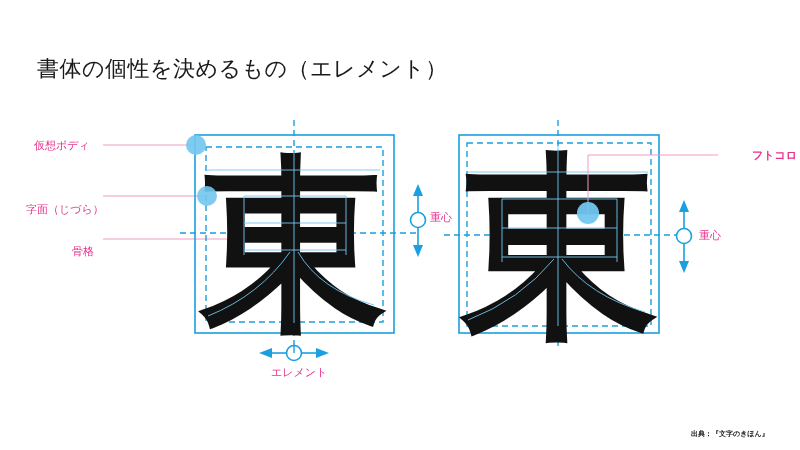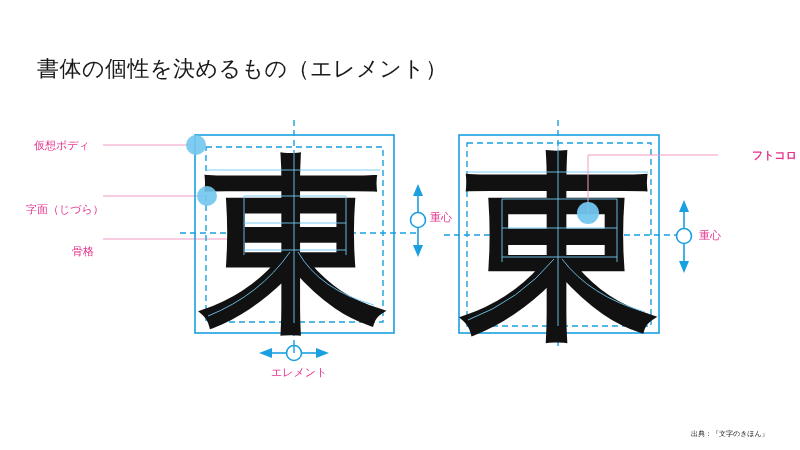--- a/index.html
+++ b/index.html
@@ -3,21 +3,21 @@
 <meta charset="utf-8">
 <style>
   html, body { margin:0; padding:0; background:#ffffff; }
   body { width:800px; height:450px; position:relative; overflow:hidden;
          font-family:"DejaVu Sans", sans-serif; }
   .title { position:absolute; left:37px; top:54px; font-size:22px; color:#1a1a1a;
            letter-spacing:0.5px; white-space:nowrap; }
   .label { position:absolute; color:#e6328c; font-size:11px; white-space:nowrap;
            font-family:"DejaVu Sans", sans-serif; font-weight:normal; }
   .source { position:absolute; left:691px; top:429px; font-size:7px; color:#222;
-            white-space:nowrap; font-weight:normal; }
+            white-space:nowrap; font-weight:bold; }
   svg.diagram { position:absolute; left:0; top:0; }
   .kanji { font-family:"DejaVu Serif", serif; }
 </style>
 </head>
 <body>
 
 <div class="title">書体の個性を決めるもの（エレメント）</div>
 
 <svg class="diagram" width="800" height="450" viewBox="0 0 800 450" xmlns="http://www.w3.org/2000/svg">
   <defs>

